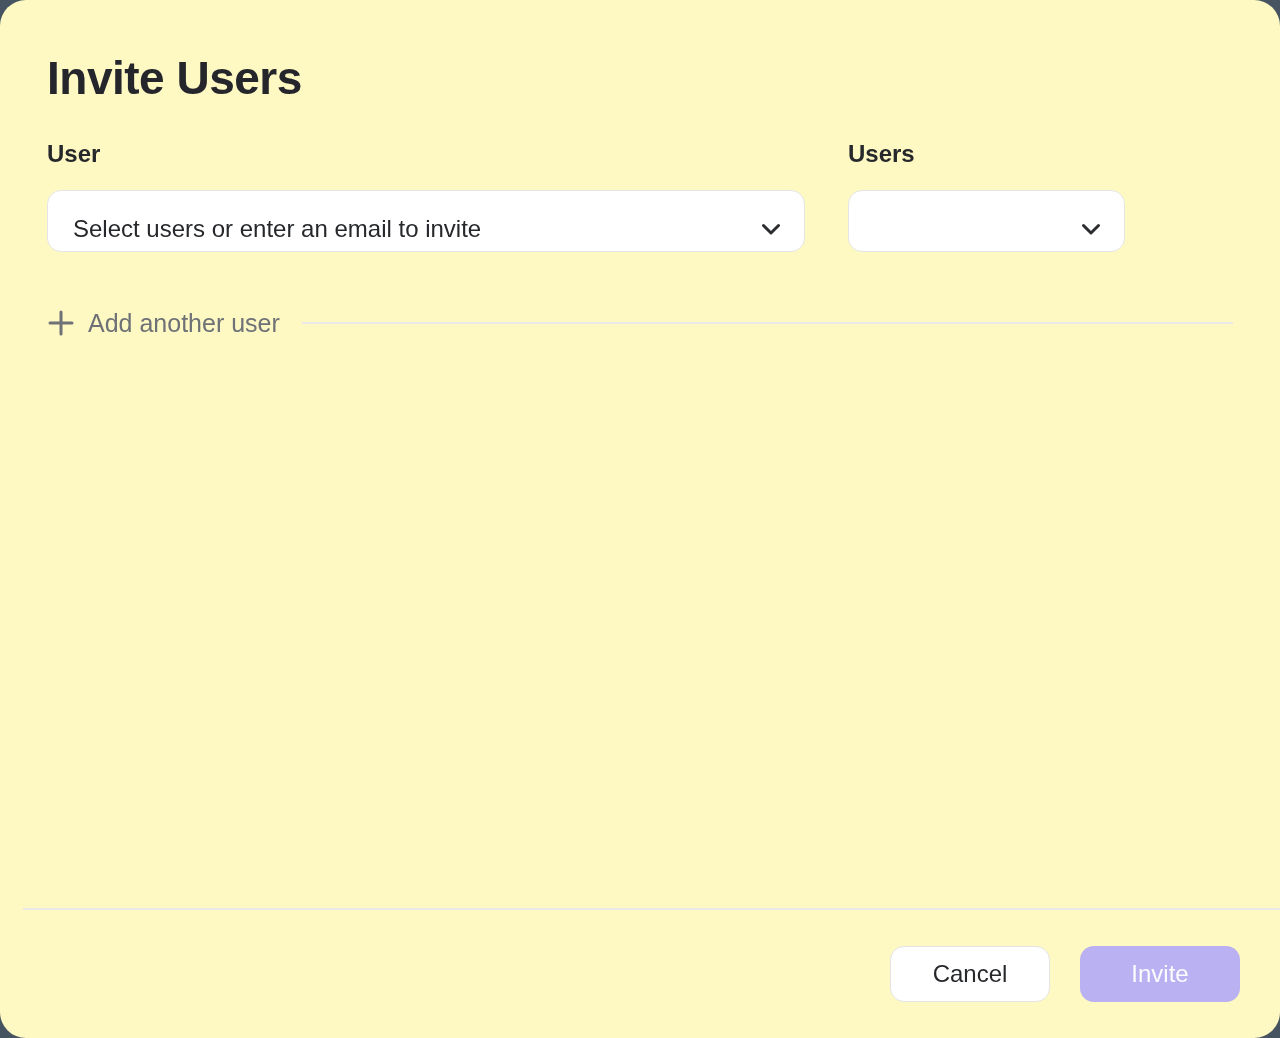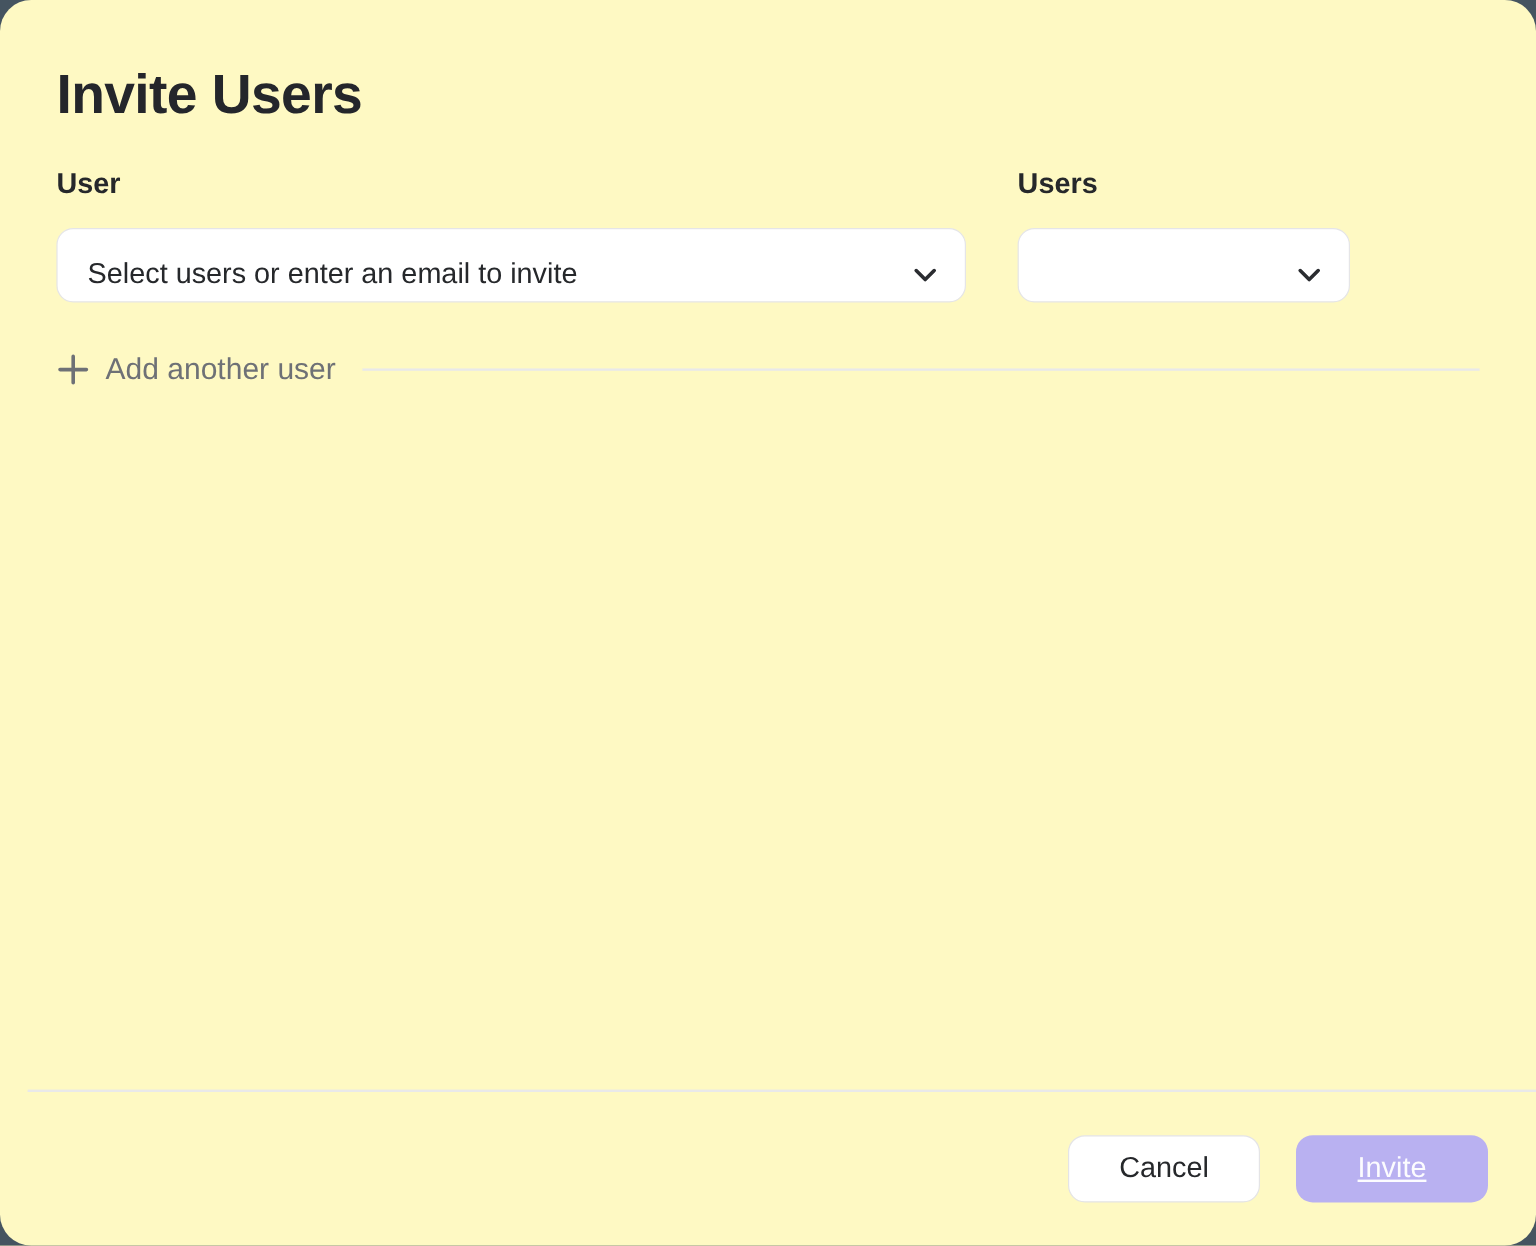--- a/index.html
+++ b/index.html
@@ -59,21 +59,21 @@
   .select-text {
     font-size: 24px;
     color: #26282b;
     white-space: nowrap;
     overflow: hidden;
   }
   .chevron { flex: 0 0 auto; display: block; }
   .add-row {
     display: flex;
     align-items: center;
-    margin-top: 42px;
+    margin-top: 57px;
   }
   .add-user-btn {
     display: flex;
     align-items: center;
     gap: 13px;
     background: none;
     border: none;
     font-family: "Liberation Sans", sans-serif;
     font-size: 25px;
     color: #6e7176;
@@ -110,21 +110,20 @@
     background: #ffffff;
     border: 1px solid #e4e4e6;
     color: #26282b;
     font-weight: 400;
   }
   .btn-invite {
     background: #b9b1f1;
     border: none;
     color: rgba(255,255,255,0.96);
     font-weight: 400;
-    text-decoration: underline;
   }
 </style>
 </head>
 <body>
 
 <div class="modal">
   <div class="modal-body">
     <h1 class="modal-title">Invite Users</h1>
 
     <div class="form-row">

